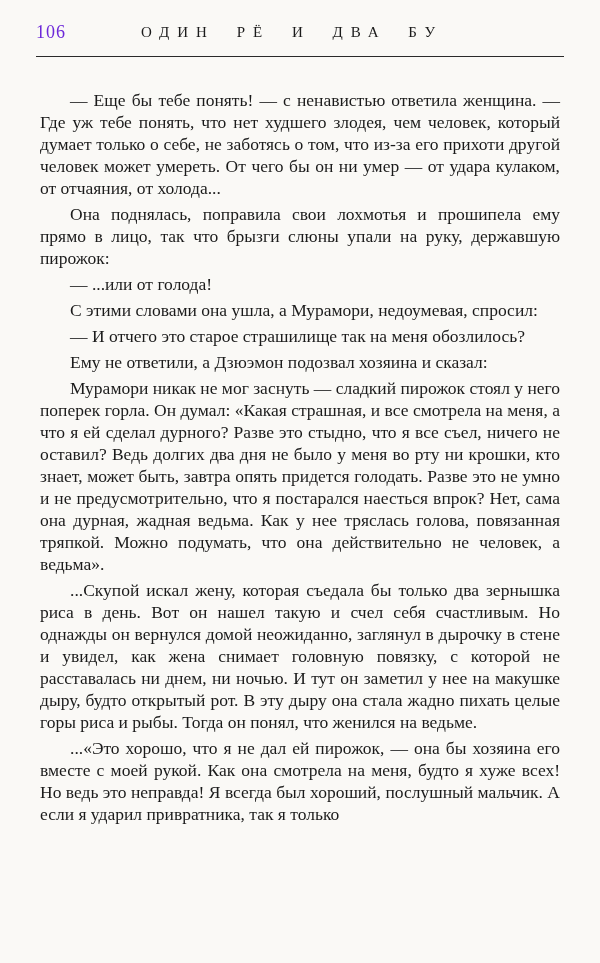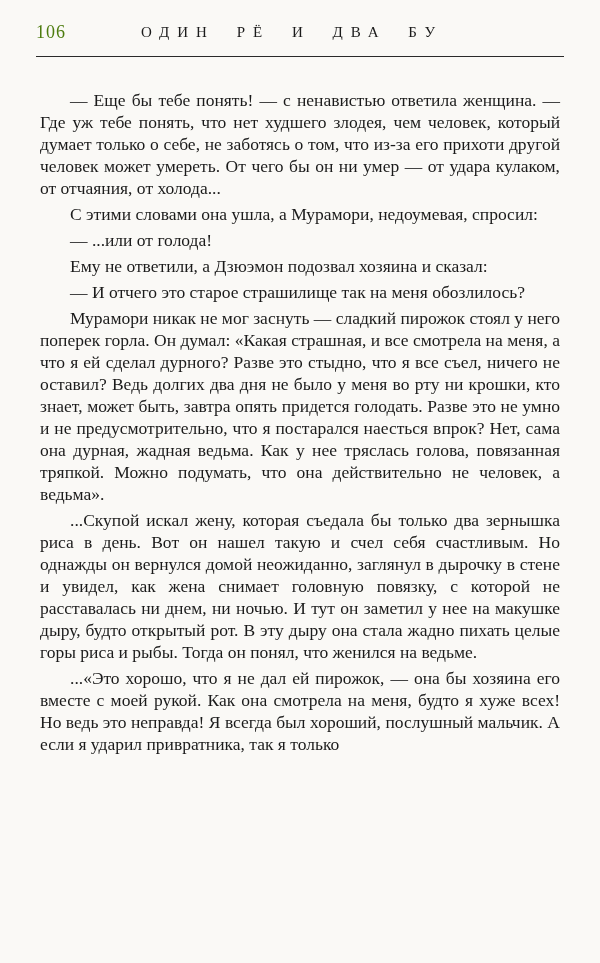--- a/index.html
+++ b/index.html
@@ -22,21 +22,21 @@
     position: relative;
     height: 36px;
     margin: 20px 36px 0 36px;
   }
   .page-number {
     position: absolute;
     left: 0;
     top: 2px;
     font-size: 18px;
     letter-spacing: 1px;
-    color: #4d7c0f;
+    color: #6d28d9;
   }
   .running-title {
     position: absolute;
     left: 0;
     right: 16px;
     top: 4px;
     text-align: center;
     font-size: 15px;
     letter-spacing: 8px;
     word-spacing: 10px;
@@ -68,21 +68,22 @@
 <body>
 
 <div class="page">
   <div class="header">
     <span class="page-number">106</span>
     <span class="running-title">ОДИН РЁ И ДВА БУ</span>
   </div>
   <hr class="header-rule">
   <div class="body-text">
     <p>— Еще бы тебе понять! — с ненавистью ответила женщина. — Где уж тебе понять, что нет худшего злодея, чем человек, который думает только о себе, не заботясь о том, что из-за его прихоти другой человек может умереть. От чего бы он ни умер — от удара кулаком, от отчаяния, от холода...</p>
+    <p>Она поднялась, поправила свои лохмотья и прошипела ему прямо в лицо, так что брызги слюны упали на руку, державшую пирожок:</p>
+    <p>— ...или от голода!</p>
     <p>С этими словами она ушла, а Мурамори, недоумевая, спросил:</p>
-    <p>— ...или от голода!</p>
+    <p>— И отчего это старое страшилище так на меня обозлилось?</p>
     <p>Ему не ответили, а Дзюэмон подозвал хозяина и сказал:</p>
-    <p>— И отчего это старое страшилище так на меня обозлилось?</p>
     <p>Мурамори никак не мог заснуть — сладкий пирожок стоял у него поперек горла. Он думал: «Какая страшная, и все смотрела на меня, а что я ей сделал дурного? Разве это стыдно, что я все съел, ничего не оставил? Ведь долгих два дня не было у меня во рту ни крошки, кто знает, может быть, завтра опять придется голодать. Разве это не умно и не предусмотрительно, что я постарался наесться впрок? Нет, сама она дурная, жадная ведьма. Как у нее тряслась голова, повязанная тряпкой. Можно подумать, что она действительно не человек, а ведьма».</p>
     <p>...Скупой искал жену, которая съедала бы только два зернышка риса в день. Вот он нашел такую и счел себя счастливым. Но однажды он вернулся домой неожиданно, заглянул в дырочку в стене и увидел, как жена снимает головную повязку, с которой не расставалась ни днем, ни ночью. И тут он заметил у нее на макушке дыру, будто открытый рот. В эту дыру она стала жадно пихать целые горы риса и рыбы. Тогда он понял, что женился на ведьме.</p>
     <p>...«Это хорошо, что я не дал ей пирожок, — она бы хозяина его вместе с моей рукой. Как она смотрела на меня, будто я хуже всех! Но ведь это неправда! Я всегда был хороший, послушный мальчик. А если я ударил привратника, так я только</p>
   </div>
 </div>
 
 </body></html>

